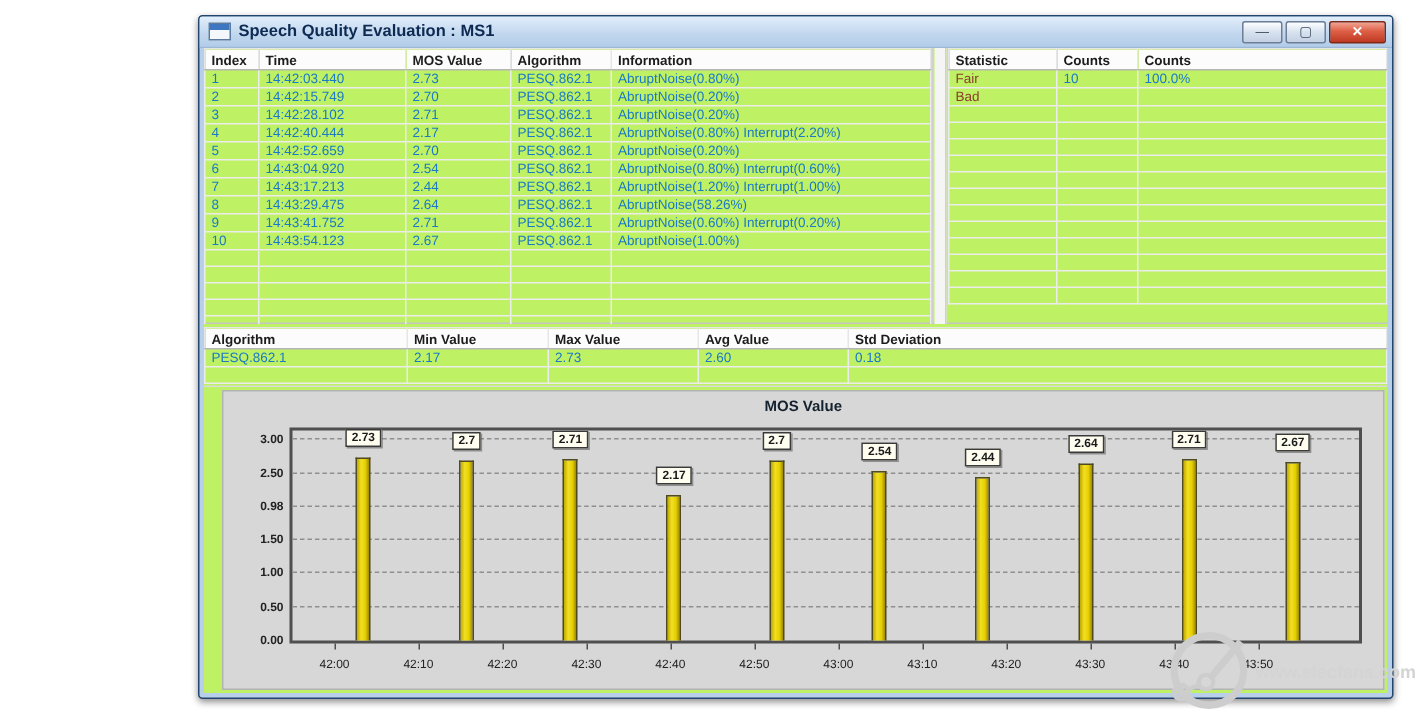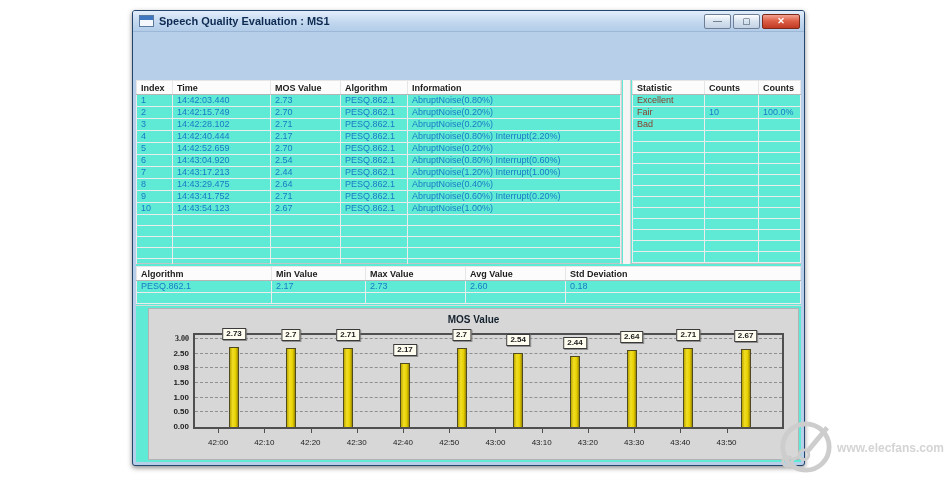--- a/index.html
+++ b/index.html
@@ -4,21 +4,21 @@
 <style>
   * { box-sizing: border-box; margin: 0; padding: 0; }
   html,body { width: 948px; height: 480px; }
   body {
     position: relative; background: #ffffff; overflow: hidden;
     font-family: "Liberation Sans", sans-serif;
   }
 
   
   .window {
-    position: absolute; left: 132px; top: 10px; width: 673px; height: 456px;
+    position: absolute; left: 132px; top: 10px; width: 797px; height: 456px;
     background: #b7cfe8; border: 1px solid #24466e; border-radius: 3px;
     box-shadow: 0 2px 5px rgba(0,0,0,.45); z-index: 1;
   }
   .titlebar {
     position: absolute; left: 0; top: 0; right: 0; height: 21px;
     background: linear-gradient(#e2eefb, #c3d8ef 55%, #b2cce9);
     border-bottom: 1px solid #9db8d6; border-radius: 2px 2px 0 0;
     display: flex; align-items: center; padding: 0 4px;
   }
   .win-icon { width: 15px; height: 12px; margin: 0 5px 0 2px; position: relative;
@@ -28,21 +28,21 @@
     white-space: nowrap; overflow: hidden; }
   .controls { display: flex; gap: 2px; }
   .ctrl {
     width: 27px; height: 15px; border: 1px solid #6e7f95; border-radius: 2px;
     font-size: 9px; line-height: 12px; text-align: center; color: #3a4a5e;
     background: linear-gradient(#fdfeff, #d7e2ef 50%, #c2d1e3); cursor: default;
   }
   .ctrl.close { width: 38px; border-color: #7e2817; color: #fff; font-weight: bold;
     background: linear-gradient(#f2a493, #dd5f46 45%, #bf3a22); }
   .content { position: absolute; left: 3px; right: 3px; top: 21px; bottom: 3px;
-    background: #5eead4; overflow: hidden; margin-top: 48px; }
+    background: #bef264; overflow: hidden; }
 
   
   .grid { border-collapse: collapse; table-layout: fixed; width: 100%; }
   .grid th {
     font-size: 9px; font-weight: bold; color: #1c1c1c; text-align: left;
     padding: 1px 4px; height: 14px; background: #fcfcfc;
     border: 1px solid #e6e6e6; border-bottom: 1px solid #b5b5b5;
     white-space: nowrap; overflow: hidden;
   }
   .grid td {
@@ -174,21 +174,21 @@
                 <td>14:43:17.213</td>
                 <td>2.44</td>
                 <td>PESQ.862.1</td>
                 <td>AbruptNoise(1.20%) Interrupt(1.00%)</td>
               </tr>
               <tr>
                 <td>8</td>
                 <td>14:43:29.475</td>
                 <td>2.64</td>
                 <td>PESQ.862.1</td>
-                <td>AbruptNoise(0.40%)</td>
+                <td>AbruptNoise(58.26%)</td>
               </tr>
               <tr>
                 <td>9</td>
                 <td>14:43:41.752</td>
                 <td>2.71</td>
                 <td>PESQ.862.1</td>
                 <td>AbruptNoise(0.60%) Interrupt(0.20%)</td>
               </tr>
               <tr>
                 <td>10</td>
@@ -244,25 +244,20 @@
               <col>
           </colgroup>
           <thead>
               <tr>
                 <th>Statistic</th>
                 <th>Counts</th>
                 <th>Counts</th>
               </tr>
             </thead>
           <tbody>
-              <tr>
-                <td class="stat-label">Excellent</td>
-                <td></td>
-                <td></td>
-              </tr>
               <tr>
                 <td class="stat-label">Fair</td>
                 <td>10</td>
                 <td>100.0%</td>
               </tr>
               <tr>
                 <td class="stat-label">Bad</td>
                 <td></td>
                 <td></td>
               </tr>
@@ -365,21 +360,21 @@
               <td></td>
             </tr>
           </tbody>
       </table>
     </div>
 
     <div class="chart-panel">
       <div class="chart-title">MOS Value</div>
       <div class="chart-plot">
           <div class="gridline" style="bottom: 95.5414%;"></div>
-          <div class="ytick" style="bottom: calc(95.5414% - 5px); font-family: Liberation Serif, serif;">3.00</div>
+          <div class="ytick" style="bottom: calc(95.5414% - 5px);">3.00</div>
           <div class="gridline" style="bottom: 79.6178%;"></div>
           <div class="ytick" style="bottom: calc(79.6178% - 5px);">2.50</div>
           <div class="gridline" style="bottom: 63.6943%;"></div>
           <div class="ytick" style="bottom: calc(63.6943% - 5px);">0.98</div>
           <div class="gridline" style="bottom: 47.7707%;"></div>
           <div class="ytick" style="bottom: calc(47.7707% - 5px);">1.50</div>
           <div class="gridline" style="bottom: 31.8471%;"></div>
           <div class="ytick" style="bottom: calc(31.8471% - 5px);">1.00</div>
           <div class="gridline" style="bottom: 15.9236%;"></div>
           <div class="ytick" style="bottom: calc(15.9236% - 5px);">0.50</div>

